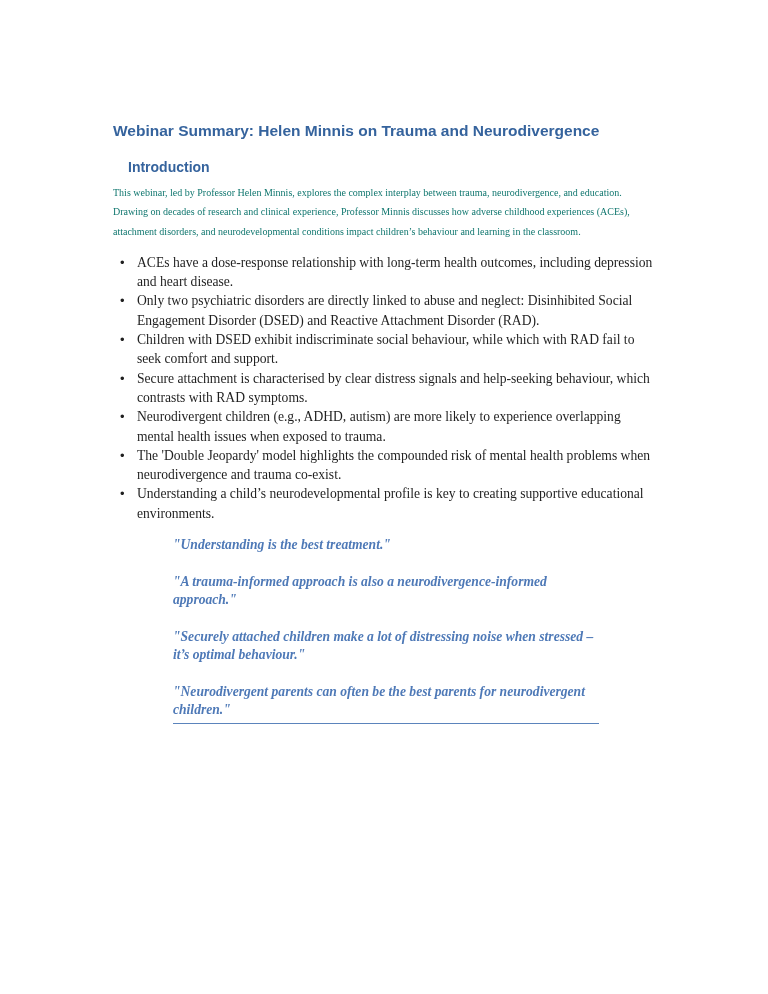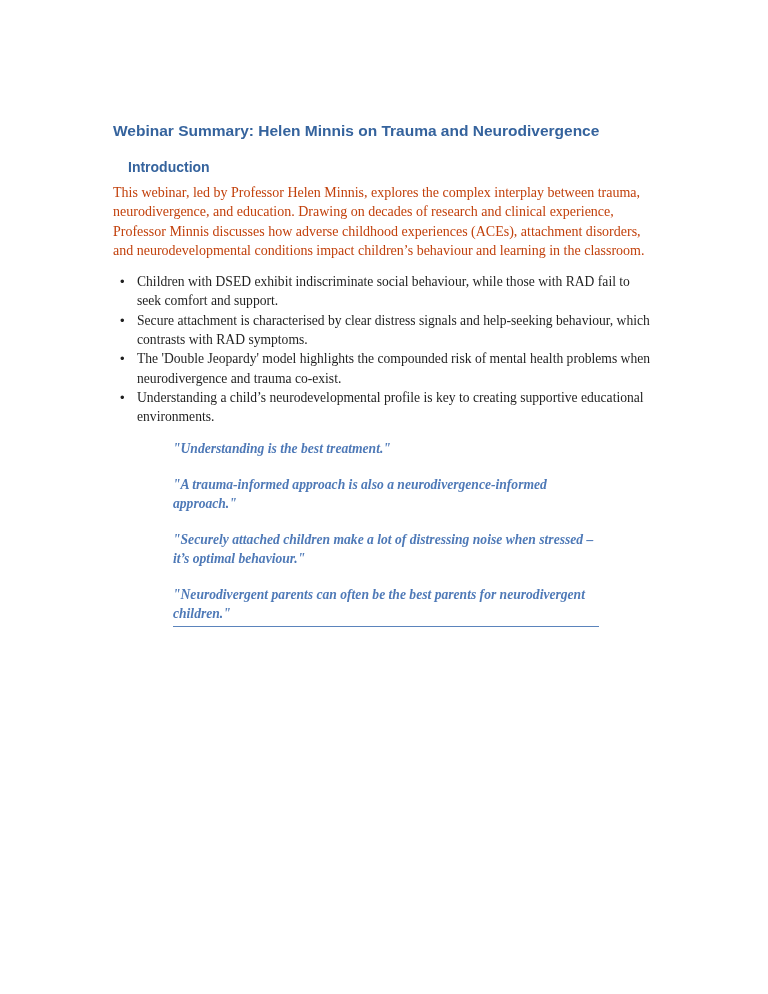--- a/index.html
+++ b/index.html
@@ -32,24 +32,24 @@
   .section-heading {
     font-family: "Liberation Sans", sans-serif;
     font-size: 14px;
     font-weight: bold;
     color: #35639d;
     margin: 0 0 7px 15px;
     line-height: 17px;
   }
   .body-text {
     font-family: "Liberation Serif", serif;
-    font-size: 14px;
+    font-size: 10px;
     line-height: 19.3px;
     margin: 0 0 12px 0;
-    color: #c2410c;
+    color: #0f766e;
   }
   .bullet-list {
     list-style: none;
     margin: 0 0 13px 0;
     padding: 0;
   }
   .bullet-list li {
     position: relative;
     padding-left: 24px;
     font-size: 13.6px;
@@ -93,22 +93,25 @@
 <div class="page">
 
   <h1 class="doc-title">Webinar Summary: Helen Minnis on Trauma and Neurodivergence</h1>
 
   <h2 class="section-heading">Introduction</h2>
 
   <p class="body-text">This webinar, led by Professor Helen Minnis, explores the complex interplay between trauma, neurodivergence, and education. Drawing on decades of research and clinical experience, Professor Minnis discusses how adverse childhood experiences (ACEs), attachment disorders, and neurodevelopmental conditions impact children’s behaviour and learning in the classroom.</p>
 
 
   <ul class="bullet-list">
-    <li>Children with DSED exhibit indiscriminate social behaviour, while those with RAD fail to seek comfort and support.</li>
+    <li>ACEs have a dose-response relationship with long-term health outcomes, including depression and heart disease.</li>
+    <li>Only two psychiatric disorders are directly linked to abuse and neglect: Disinhibited Social Engagement Disorder (DSED) and Reactive Attachment Disorder (RAD).</li>
+    <li>Children with DSED exhibit indiscriminate social behaviour, while which with RAD fail to seek comfort and support.</li>
     <li>Secure attachment is characterised by clear distress signals and help-seeking behaviour, which contrasts with RAD symptoms.</li>
+    <li>Neurodivergent children (e.g., ADHD, autism) are more likely to experience overlapping mental health issues when exposed to trauma.</li>
     <li>The 'Double Jeopardy' model highlights the compounded risk of mental health problems when neurodivergence and trauma co-exist.</li>
     <li>Understanding a child’s neurodevelopmental profile is key to creating supportive educational environments.</li>
   </ul>
 
 
   <div class="quotes-block">
     <p class="quote">"Understanding is the best treatment."</p>
     <p class="quote">"A trauma-informed approach is also a neurodivergence-informed approach."</p>
     <p class="quote">"Securely attached children make a lot of distressing noise when stressed – it’s optimal behaviour."</p>
     <p class="quote">"Neurodivergent parents can often be the best parents for neurodivergent children."</p>

